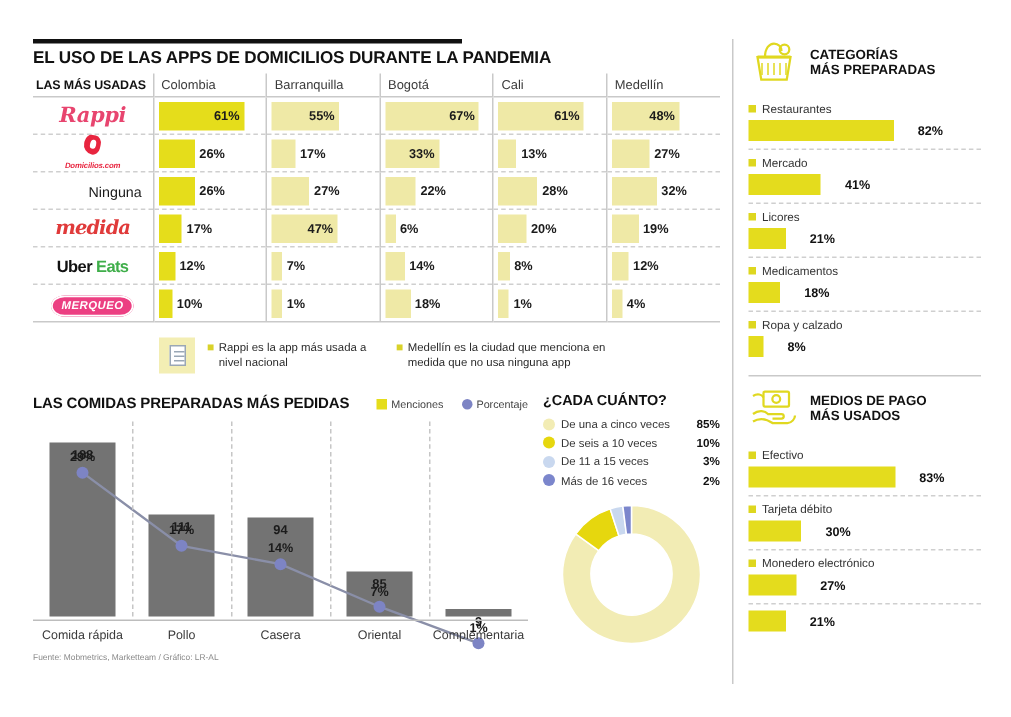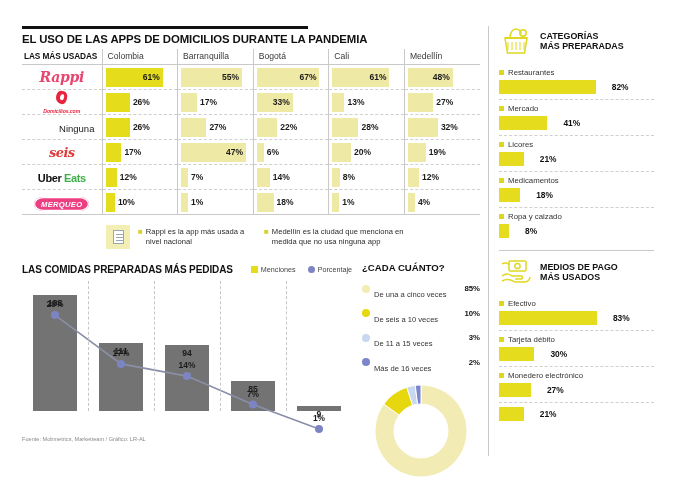--- a/index.html
+++ b/index.html
@@ -129,21 +129,21 @@
   .linesvg { position: absolute; left: 0; top: 0; right: 0; bottom: 22px; overflow: visible; }
   .pctlbl { position: absolute; font-size: 8.4px; font-weight: bold; color: #1b1b1b; transform: translate(-50%, -100%); }
   .source { font-size: 5.6px; color: #8a8a8a; margin-top: 3px; }
 
   
   .donut-block { position: absolute; left: 362px; top: 262px; width: 118px; }
   .donut-title { font-size: 9.6px; font-weight: bold; color: #111; }
   .dlegend { margin-top: 5px; }
   .dl-row { display: flex; align-items: center; gap: 4px; font-size: 7.6px; color: #333; margin-bottom: 3.5px; }
   .dl-row .dot { width: 8px; height: 8px; border-radius: 50%; flex: none; }
-  .dl-row .nm { flex: 1; margin-top: 12px; }
+  .dl-row .nm { flex: 1; }
   .dl-row .vl { font-weight: bold; color: #111; font-size: 7.8px; }
   .donut-wrap { margin-top: 6px; display: flex; justify-content: center; }
 
   
   .right-panel {
     position: absolute; left: 488px; top: 26px; width: 166px; height: 430px;
     border-left: 1px solid #c9c9c9; padding-left: 10px;
   }
   .panel-head { display: flex; align-items: center; gap: 7px; margin-bottom: 8px; }
   .panel-head .htxt { font-size: 8.9px; font-weight: bold; line-height: 1.18; color: #111; }
@@ -191,21 +191,21 @@
             <td class="logo-cell"><span class="logo-rappi">Rappi</span></td>
             <td>
               <div class="barwrap">
                 <div class="bar dark" style="width:57.2px;margin-left:3px;">
                   <span class="inlbl">61%</span>
                 </div>
               </div>
             </td>
             <td>
               <div class="barwrap">
-                <div class="bar" style="width:61px;margin-left:3px;">
+                <div class="bar" style="width:45px;margin-left:3px;">
                   <span class="inlbl">55%</span>
                 </div>
               </div>
             </td>
             <td>
               <div class="barwrap">
                 <div class="bar" style="width:62.8px;margin-left:3px;">
                   <span class="inlbl">67%</span>
                 </div>
               </div>
@@ -286,30 +286,30 @@
               </div>
             </td>
             <td>
               <div class="barwrap">
                 <div class="bar outside" style="width:30.0px;margin-left:3px;"></div>
                 <span class="outlbl">32%</span>
               </div>
             </td>
           </tr>
           <tr>
-            <td class="logo-cell"><span class="logo-ifood">seis</span></td>
+            <td class="logo-cell"><span class="logo-ifood">medida</span></td>
             <td>
               <div class="barwrap">
                 <div class="bar dark outside" style="width:15.9px;margin-left:3px;"></div>
                 <span class="outlbl">17%</span>
               </div>
             </td>
             <td>
               <div class="barwrap">
-                <div class="bar" style="width:65px;margin-left:3px;">
+                <div class="bar" style="width:44.0px;margin-left:3px;">
                   <span class="inlbl">47%</span>
                 </div>
               </div>
             </td>
             <td>
               <div class="barwrap">
                 <div class="bar outside" style="width:7.0px;margin-left:3px;"></div>
                 <span class="outlbl">6%</span>
               </div>
             </td>
@@ -461,20 +461,27 @@
           <circle cx="231.0" cy="123.5" r="4" fill="#7d84c4"></circle>
           <circle cx="297.0" cy="147.9" r="4" fill="#7d84c4"></circle>
         </svg>
       <div id="pctlabels">
           <div class="pctlbl" style="left: 33px; top: 28.129px;">29%</div>
           <div class="pctlbl" style="left: 99px; top: 76.9032px;">17%</div>
           <div class="pctlbl" style="left: 165px; top: 89.0968px;">14%</div>
           <div class="pctlbl" style="left: 231px; top: 117.548px;">7%</div>
           <div class="pctlbl" style="left: 297px; top: 141.935px;">1%</div>
         </div>
+      <div class="xaxis" id="xaxis">
+          <div class="xcol">Comida rápida</div>
+          <div class="xcol">Pollo</div>
+          <div class="xcol">Casera</div>
+          <div class="xcol">Oriental</div>
+          <div class="xcol">Complementaria</div>
+        </div>
     <div class="vline" style="left: 66px;"></div>
         <div class="vline" style="left: 132px;"></div>
         <div class="vline" style="left: 198px;"></div>
         <div class="vline" style="left: 264px;"></div>
       </div>
     <div class="source">Fuente: Mobmetrics, Marketteam / Gráfico: LR-AL</div>
   </div>
 
   <div class="donut-block">
     <div class="donut-title">¿CADA CUÁNTO?</div>

